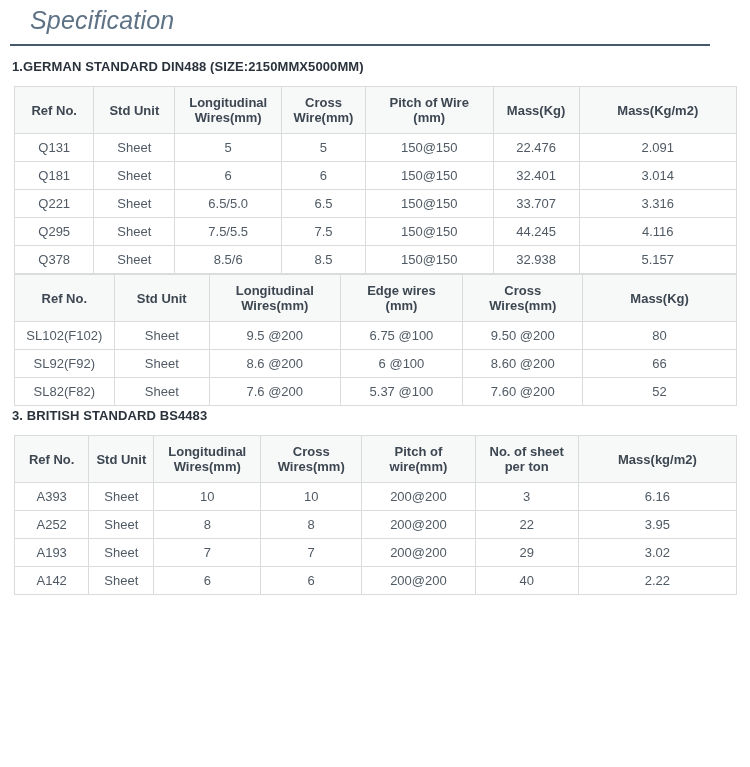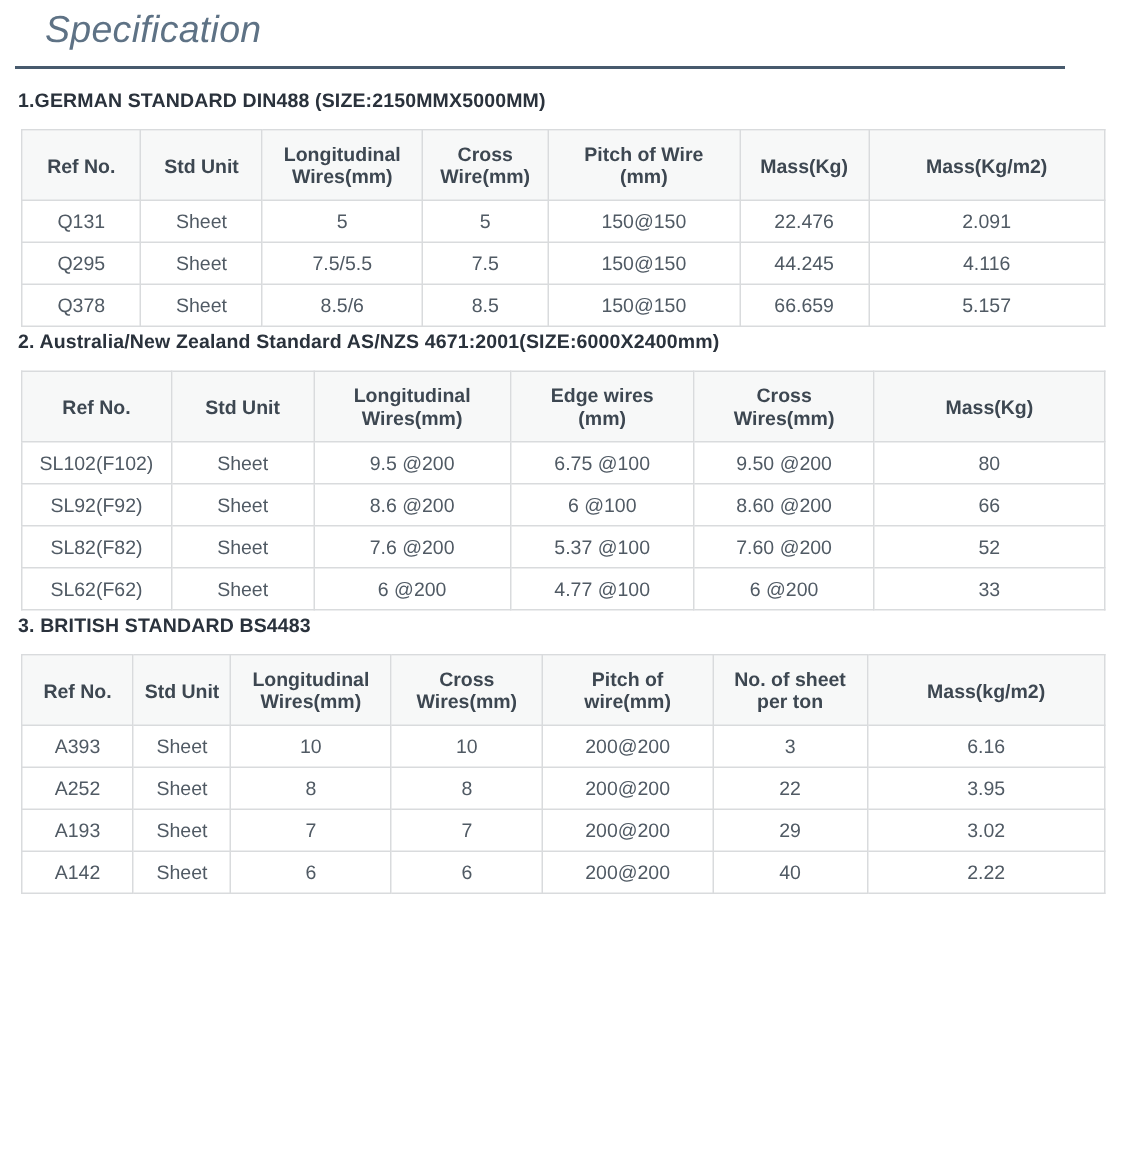--- a/index.html
+++ b/index.html
@@ -113,43 +113,60 @@
           <tr>
             <td>Q131</td>
             <td>Sheet</td>
             <td>5</td>
             <td>5</td>
             <td>150@150</td>
             <td>22.476</td>
             <td>2.091</td>
           </tr>
           <tr>
+            <td>Q181</td>
+            <td>Sheet</td>
+            <td>6</td>
+            <td>6</td>
+            <td>150@150</td>
+            <td>32.401</td>
+            <td>3.014</td>
+          </tr>
+          <tr>
+            <td>Q221</td>
+            <td>Sheet</td>
+            <td>6.5/5.0</td>
+            <td>6.5</td>
+            <td>150@150</td>
+            <td>33.707</td>
+            <td>3.316</td>
+          </tr>
+          <tr>
             <td>Q295</td>
             <td>Sheet</td>
             <td>7.5/5.5</td>
             <td>7.5</td>
             <td>150@150</td>
             <td>44.245</td>
             <td>4.116</td>
           </tr>
           <tr>
             <td>Q378</td>
             <td>Sheet</td>
             <td>8.5/6</td>
             <td>8.5</td>
             <td>150@150</td>
-            <td>66.659</td>
+            <td>32.938</td>
             <td>5.157</td>
           </tr>
         </tbody>
       </table>
   </section>
 
   <section class="spec-section">
-    <h2 class="section-heading">2. Australia/New Zealand Standard AS/NZS 4671:2001(SIZE:6000X2400mm)</h2>
     <table class="spec-table">
         <colgroup>
           <col style="width: 13.8%;">
           <col style="width: 13.2%;">
           <col style="width: 18.1%;">
           <col style="width: 17%;">
           <col style="width: 16.6%;">
           <col style="width: 21.3%;">
         </colgroup>
         <thead>
@@ -182,28 +199,20 @@
             <td>8.60 @200</td>
             <td>66</td>
           </tr>
           <tr>
             <td>SL82(F82)</td>
             <td>Sheet</td>
             <td>7.6 @200</td>
             <td>5.37 @100</td>
             <td>7.60 @200</td>
             <td>52</td>
-          </tr>
-          <tr>
-            <td>SL62(F62)</td>
-            <td>Sheet</td>
-            <td>6 @200</td>
-            <td>4.77 @100</td>
-            <td>6 @200</td>
-            <td>33</td>
           </tr>
         </tbody>
       </table>
   </section>
 
   <section class="spec-section">
     <h2 class="section-heading">3. BRITISH STANDARD BS4483</h2>
     <table class="spec-table">
         <colgroup>
           <col style="width: 10.3%;">

